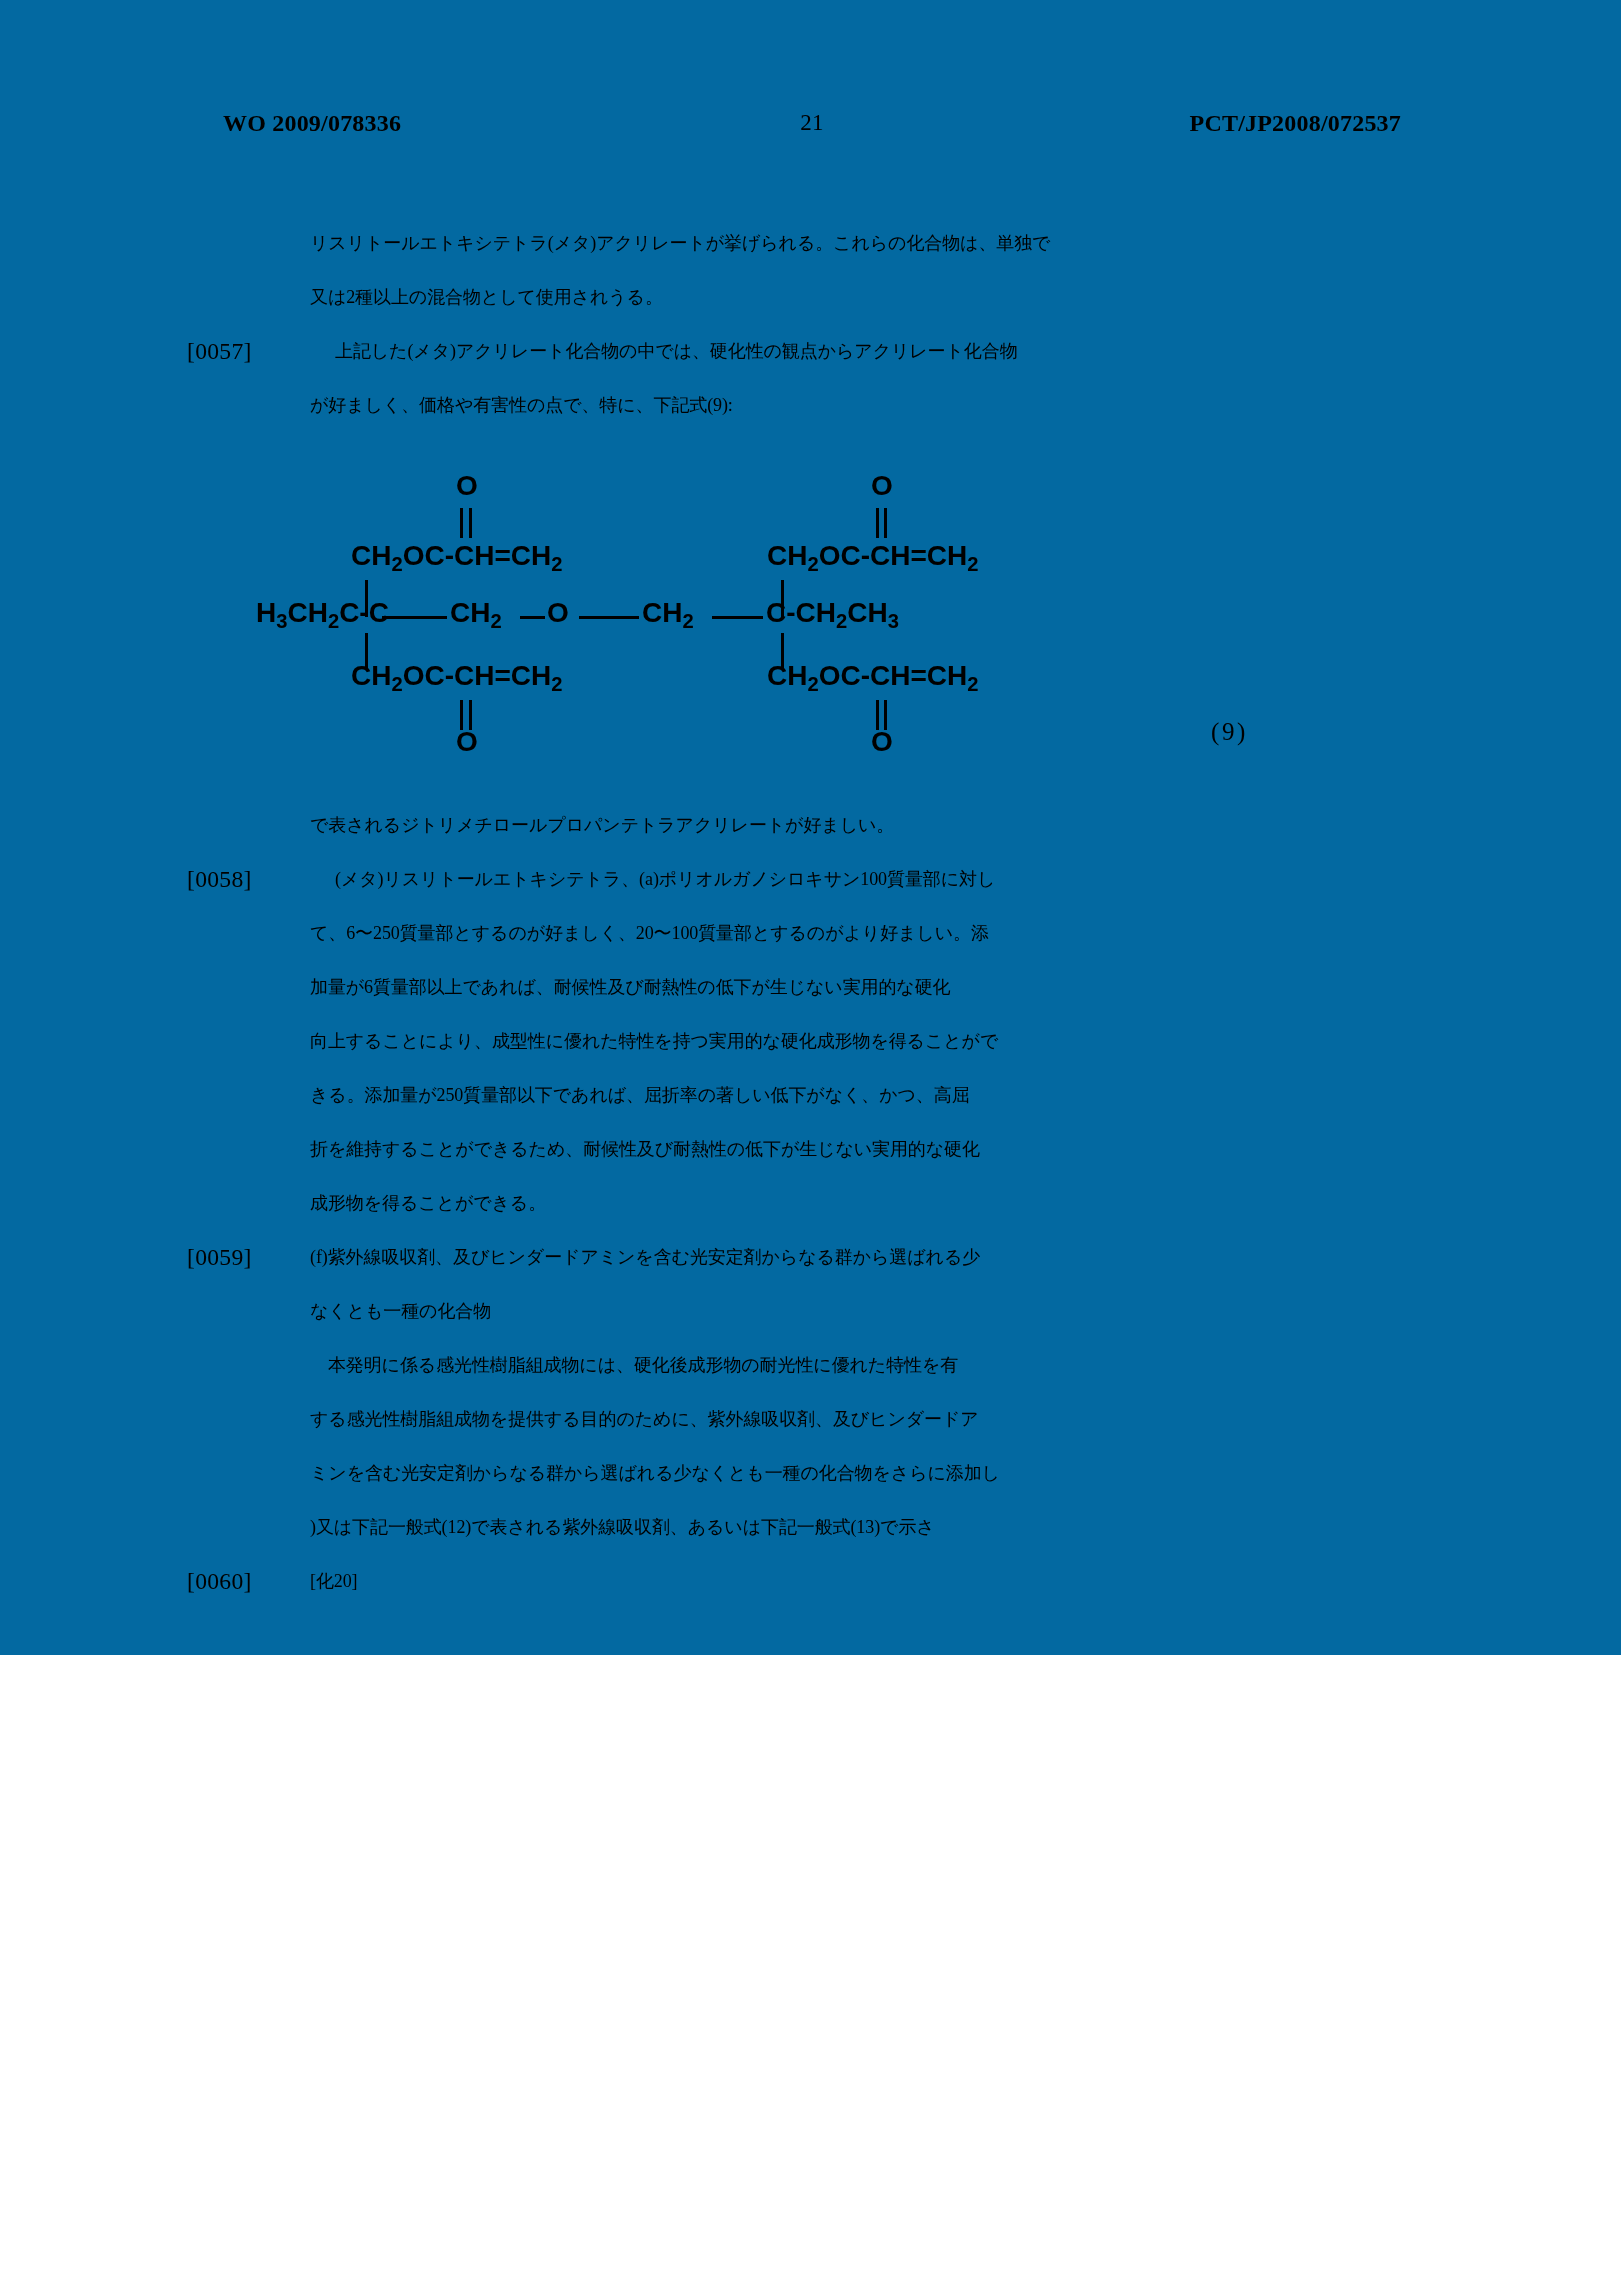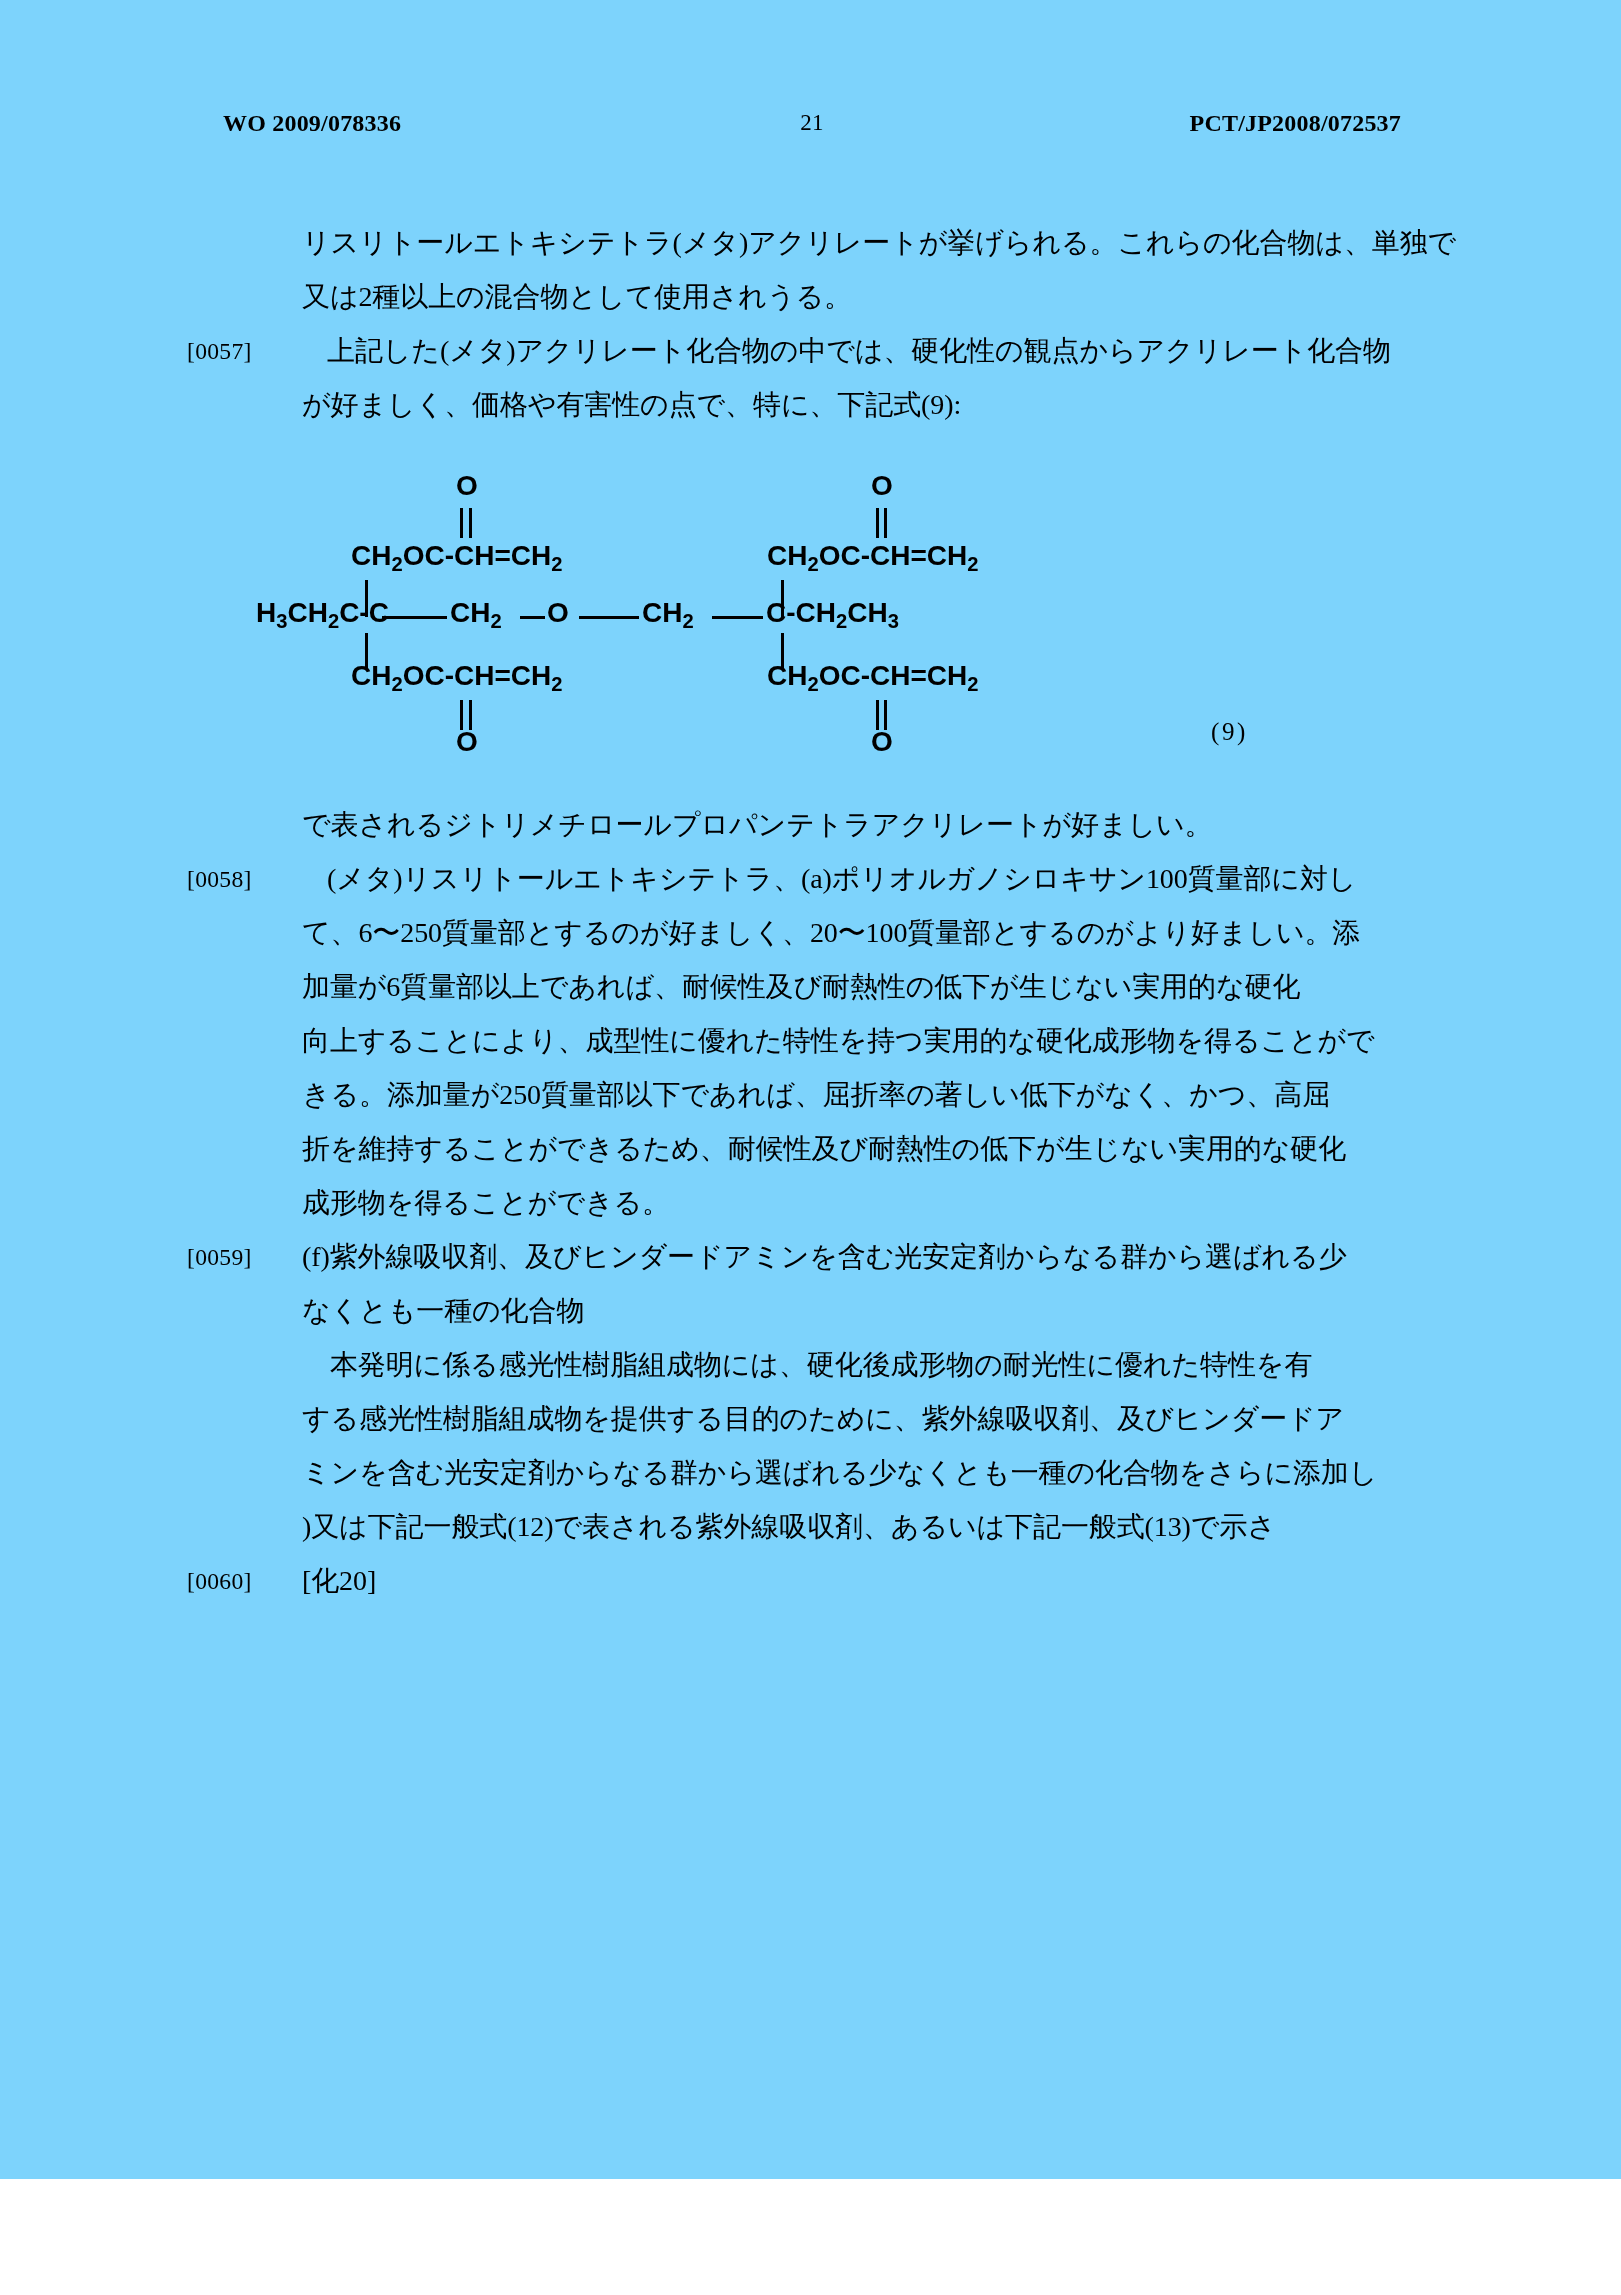--- a/index.html
+++ b/index.html
@@ -3,22 +3,22 @@
 <meta charset="utf-8">
 <style>
   html, body {
     margin: 0;
     padding: 0;
     background: #ffffff;
   }
   .page {
     position: relative;
     width: 1622px;
-    height: 2179px;
-    background: #7dd3fc;
+    height: 1655px;
+    background: #0369a1;
     font-family: "Liberation Serif", "DejaVu Serif", serif;
     color: #000000;
     overflow: hidden;
   }
 
   
   .running-head {
     position: absolute;
     top: 110px;
     left: 223px;
@@ -58,24 +58,25 @@
     flex: 0 0 115px;
     font-size: 23.6px;
     line-height: 54px;
     letter-spacing: 0.3px;
     white-space: nowrap;
   }
   .para-body {
     flex: 1 1 auto;
   }
   .line {
-    font-size: 28px;
+    font-size: 18px;
     line-height: 54px;
     white-space: nowrap;
     letter-spacing: -0.1px;
+    margin-left: 8px;
   }
   .line.indent-1 { text-indent: 25px; }
 
   .no-tag .para-tag { visibility: hidden; }
   .spacer-md { height: 39px; }
 
   
   .chem-wrap {
     position: relative;
     height: 281px;

